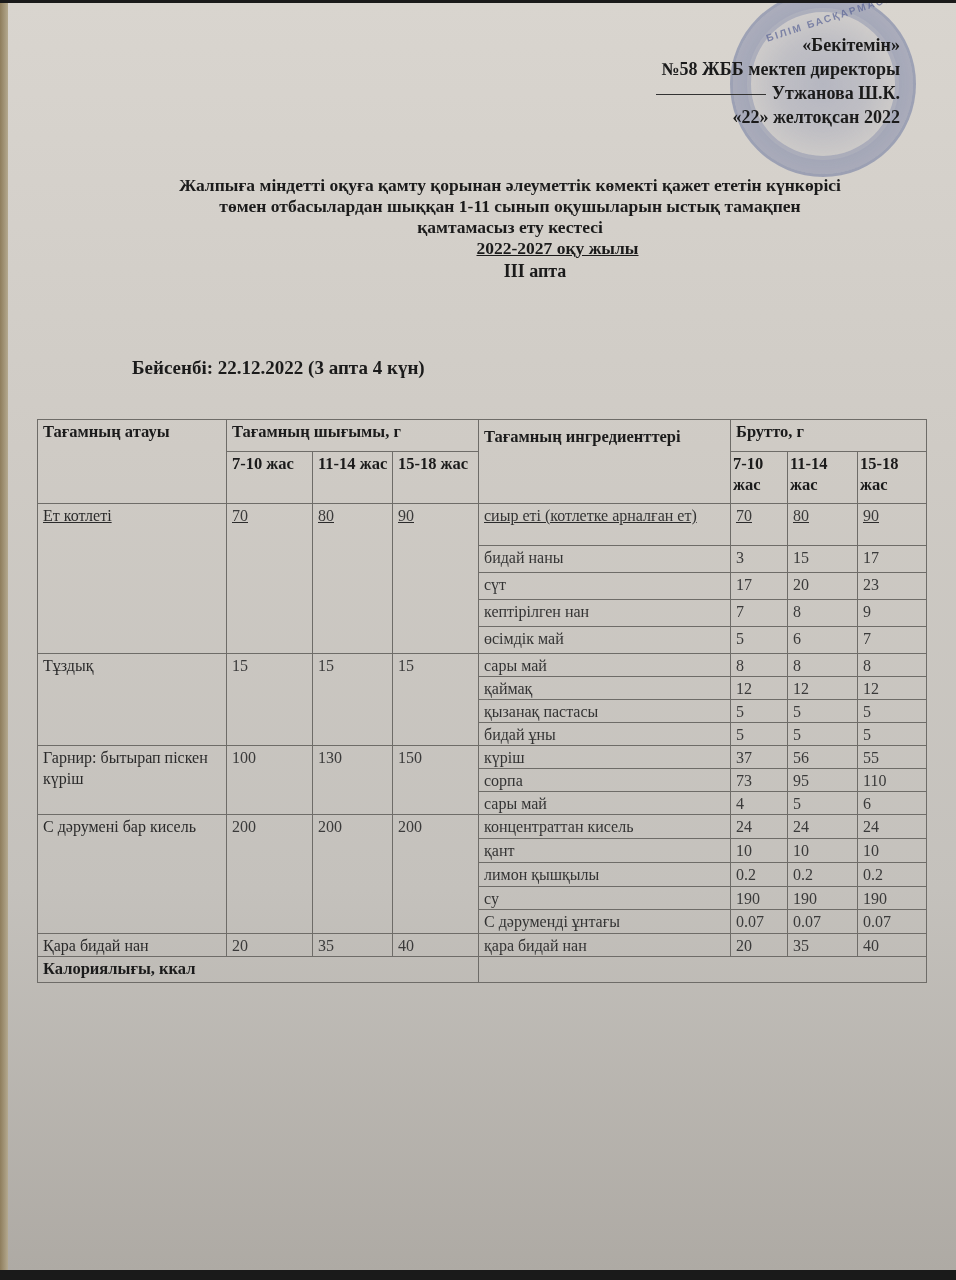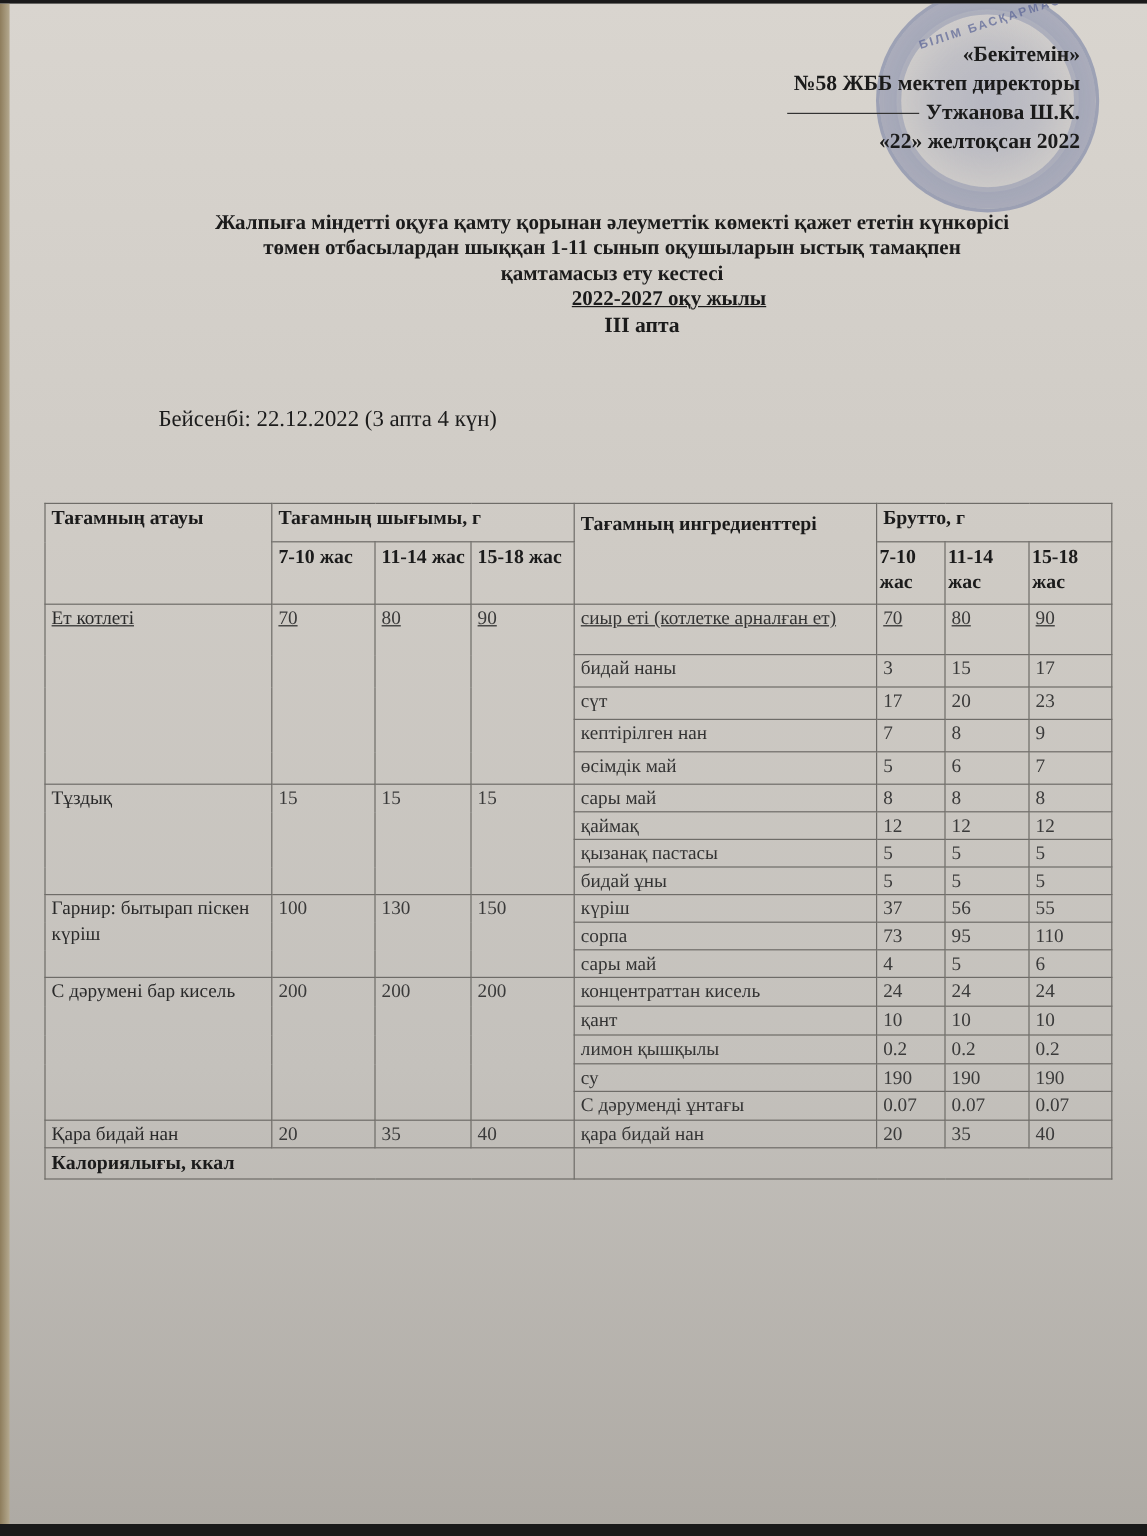--- a/index.html
+++ b/index.html
@@ -36,22 +36,22 @@
   .approve .sig-line {
     display:inline-block; width:110px; border-bottom:1px solid #333; margin-right:6px; vertical-align:middle;
   }
   .title {
     position:absolute; left:120px; top:172px; width:780px; text-align:center;
     font-weight:bold; font-size:17.5px; line-height:21px; color:#1b1b1b;
   }
   .title .year { padding-left:95px;text-decoration:underline; }
   .title .week { padding-left:50px; font-size:18px; line-height:24px;}
   .day {
-    position:absolute; left:132px; top:336px;
-    font-weight:normal; font-size:19px; color:#1b1b1b;
+    position:absolute; left:132px; top:354px;
+    font-weight:bold; font-size:19px; color:#1b1b1b;
   }
   table.menu {
     position:absolute; left:37px; top:416px;
     border-collapse:collapse; table-layout:fixed;
     color:#2a2a2a; font-size:16px;
   }
   table.menu td {
     border:1px solid #6e6c68; vertical-align:top; padding:1px 4px 0 5px;
     line-height:21px;
   }

